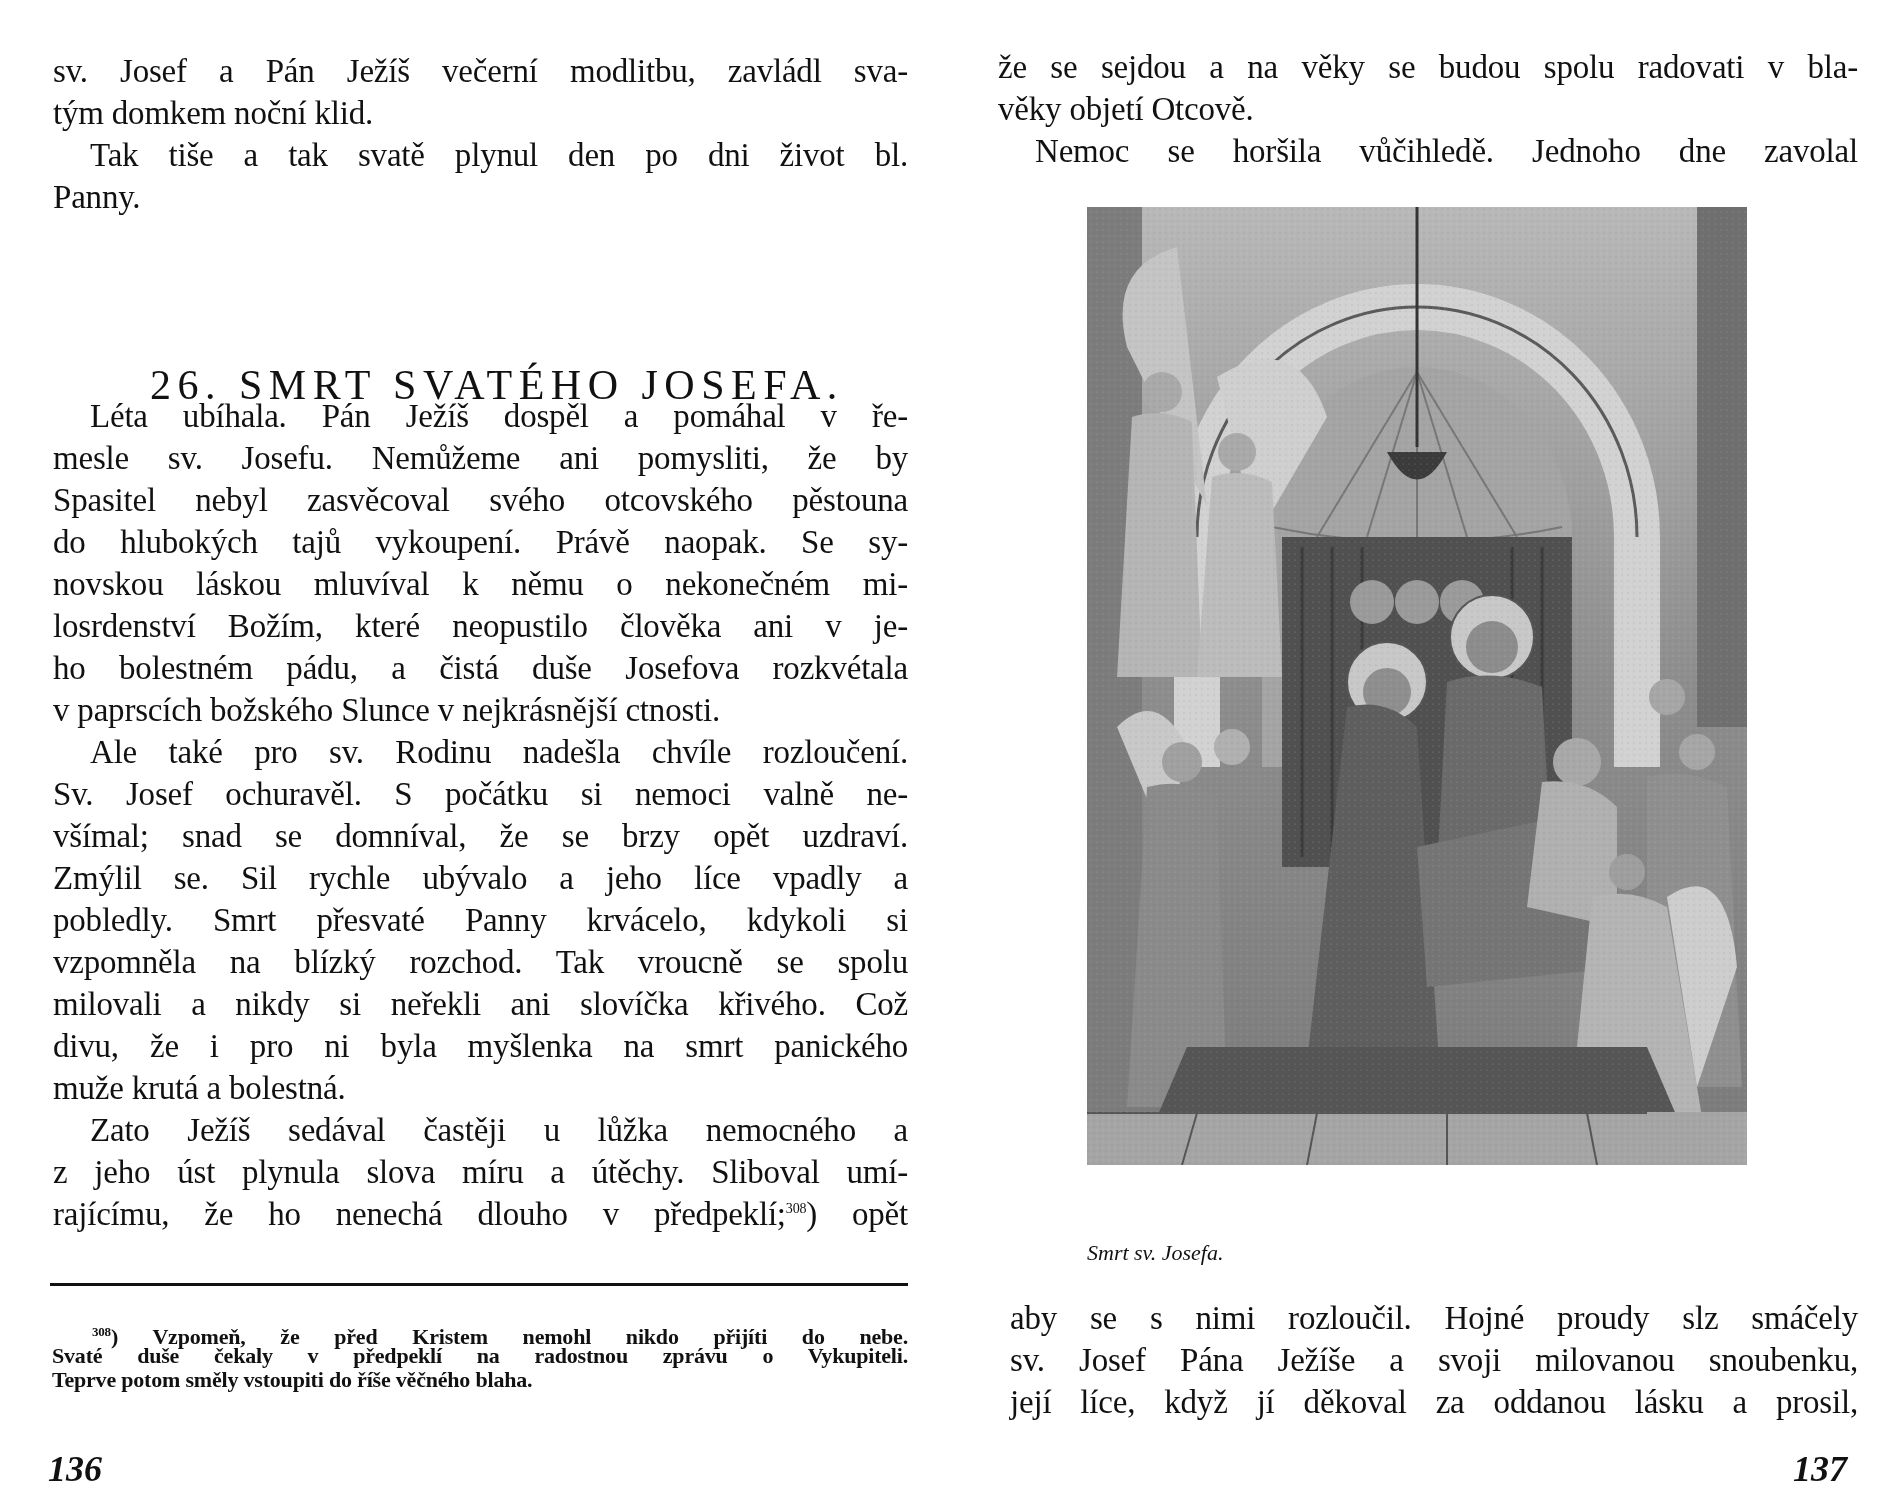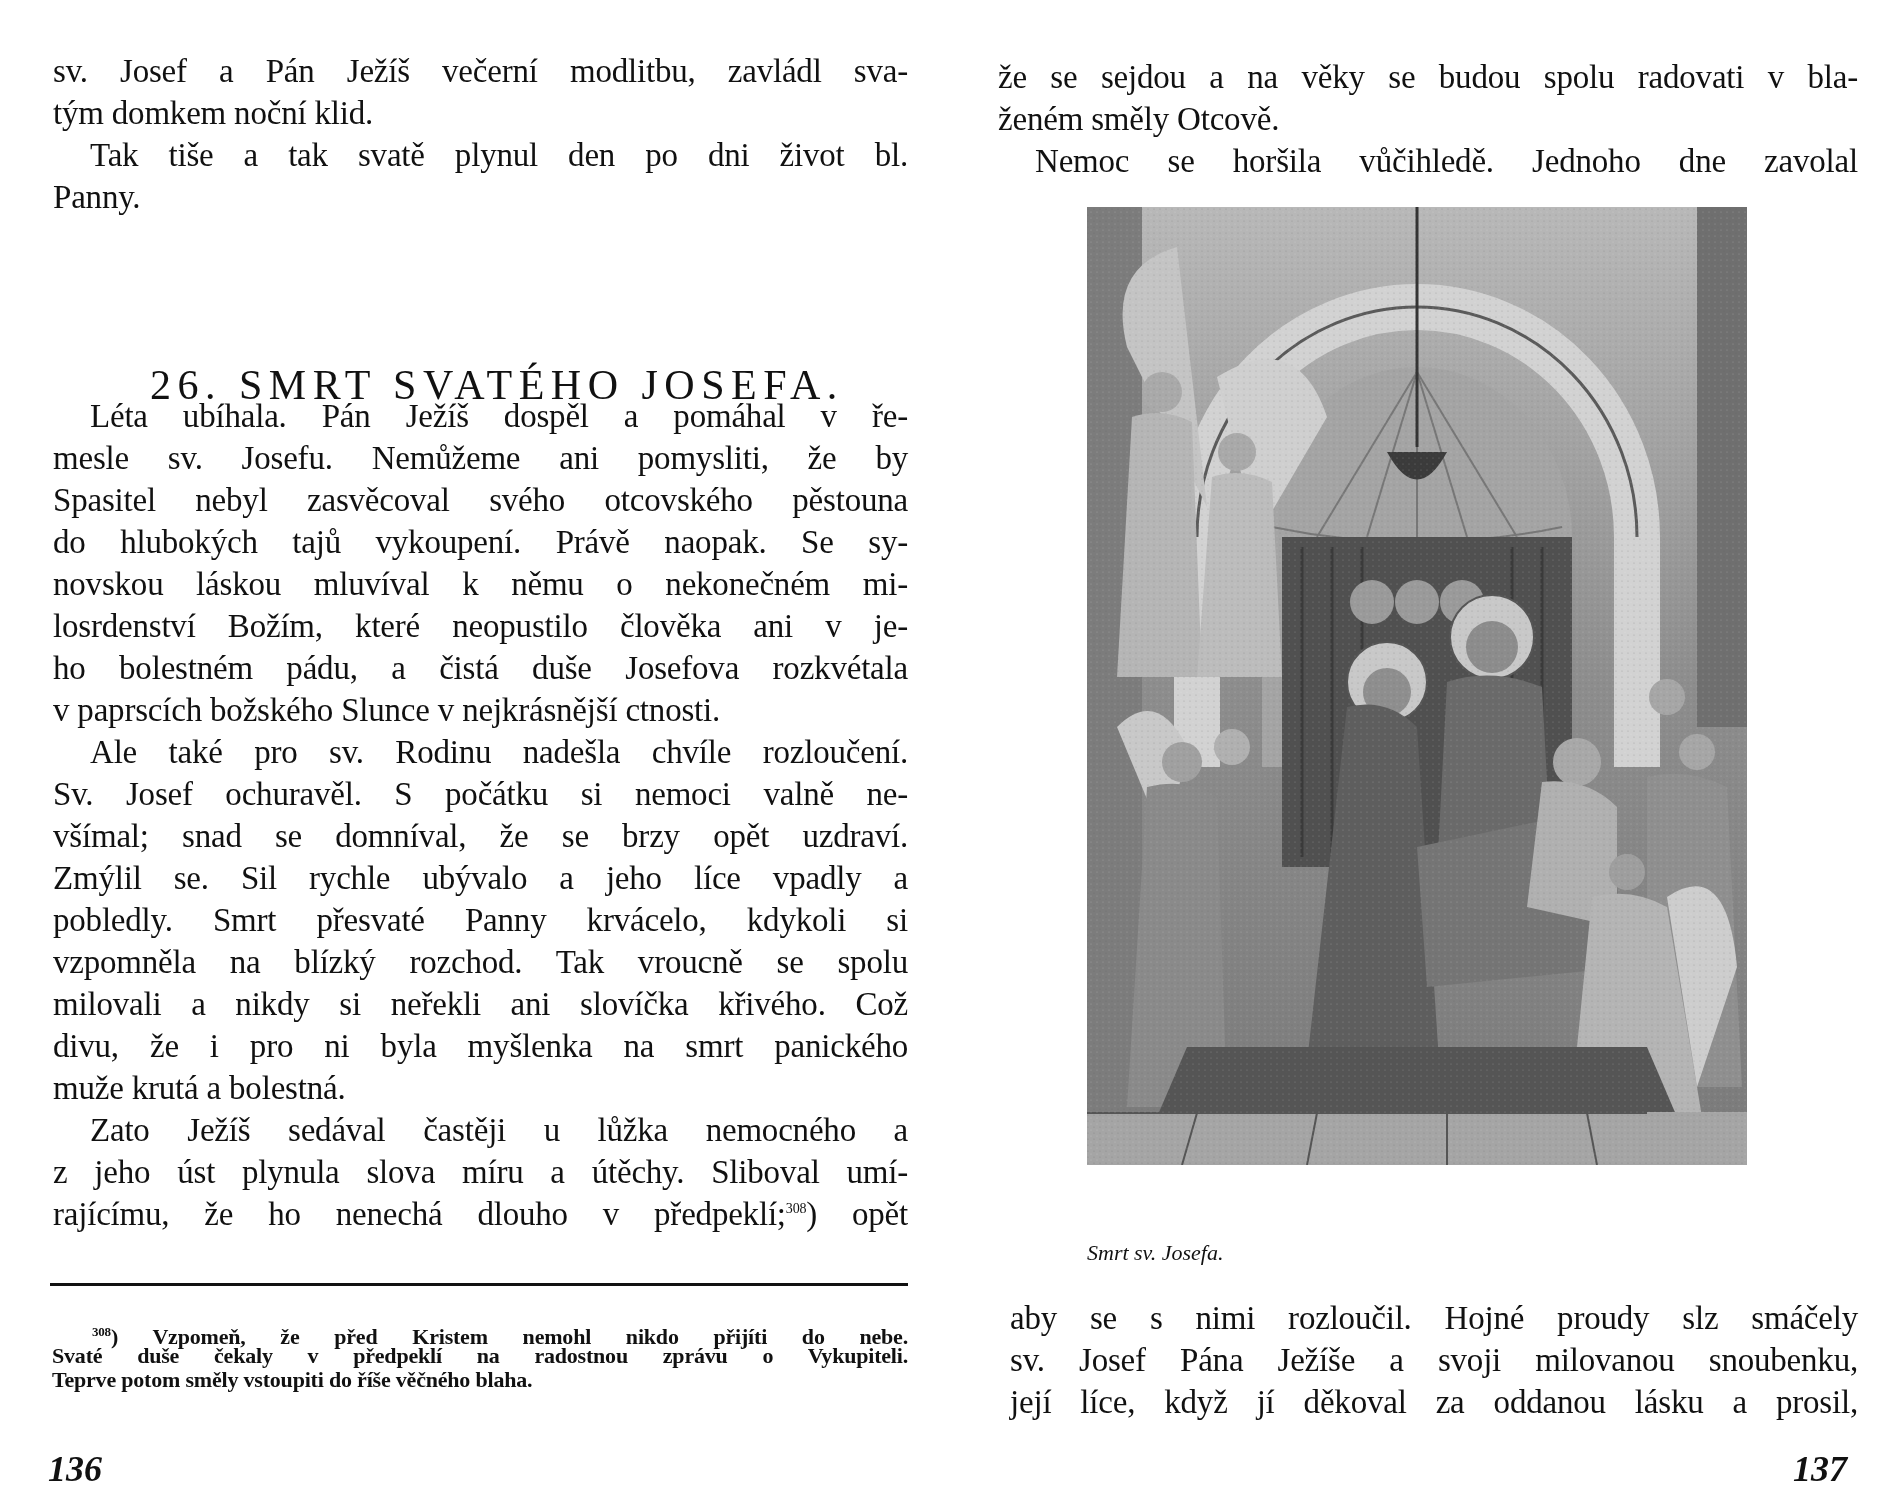--- a/index.html
+++ b/index.html
@@ -16,21 +16,21 @@
   .left-body { left:53px; top:395px; width:855px; }
   .chapter-heading { position:absolute; left:150px; top:361px; width:660px; font-size:42px; letter-spacing:6.5px; white-space:nowrap; }
   .footnote-rule { position:absolute; left:50px; top:1283px; width:858px; height:3px; background:#111; }
   .footnote { position:absolute; left:52px; top:1320px; width:856px; font-size:22px; line-height:24px; font-weight:bold; }
   .footnote .line { height:24px; }
   .footnote .line.indent { padding-left:40px; }
   .footnote sup { font-size:13px; }
   .page-number { position:absolute; font-size:36px; font-style:italic; font-weight:bold; top:1448px; }
   .pn-left { left:48px; }
   .pn-right { left:1793px; }
-  .right-top { left:998px; top:56px; width:860px; }
+  .right-top { left:998px; top:46px; width:860px; }
   .right-bottom { left:1010px; top:1297px; width:848px; }
   .caption { position:absolute; left:1087px; width:660px; top:1240px; text-align:left; font-style:italic; font-size:22px; }
   .illustration { position:absolute; left:1087px; top:207px; width:660px; height:958px; background:#8a8a8a; overflow:hidden; }
   .illustration svg { width:100%; height:100%; display:block; }
   .sup { font-size:14px; vertical-align:super; line-height:0; }
 </style>
 </head>
 <body>
 
 <div class="page page-left"></div>
@@ -73,21 +73,21 @@
 <div class="footnote" id="footnote">
     <span class="line indent"><sup>308</sup><span>) Vzpomeň, že před Kristem nemohl nikdo přijíti do nebe.</span></span>
     <span class="line"><span>Svaté duše čekaly v předpeklí na radostnou zprávu o Vykupiteli.</span></span>
     <span class="line last"><span>Teprve potom směly vstoupiti do říše věčného blaha.</span></span>
   </div>
 
 <div class="page-number pn-left">136</div>
 
 <div class="col right-top" id="right-top">
     <span class="line"><span>že se sejdou a na věky se budou spolu radovati v bla-</span></span>
-    <span class="line last"><span>ženém směly Otcově.</span></span>
+    <span class="line last"><span>věky objetí Otcově.</span></span>
     <span class="line indent"><span>Nemoc se horšila vůčihledě. Jednoho dne zavolal</span></span>
   </div>
 
 <div class="illustration">
   <svg viewBox="0 0 660 958" preserveAspectRatio="none">
     <defs>
       <linearGradient id="bgG" x1="0" y1="0" x2="0" y2="1">
         <stop offset="0" stop-color="#b8b8b8"></stop>
         <stop offset="0.5" stop-color="#8d8d8d"></stop>
         <stop offset="1" stop-color="#7a7a7a"></stop>

